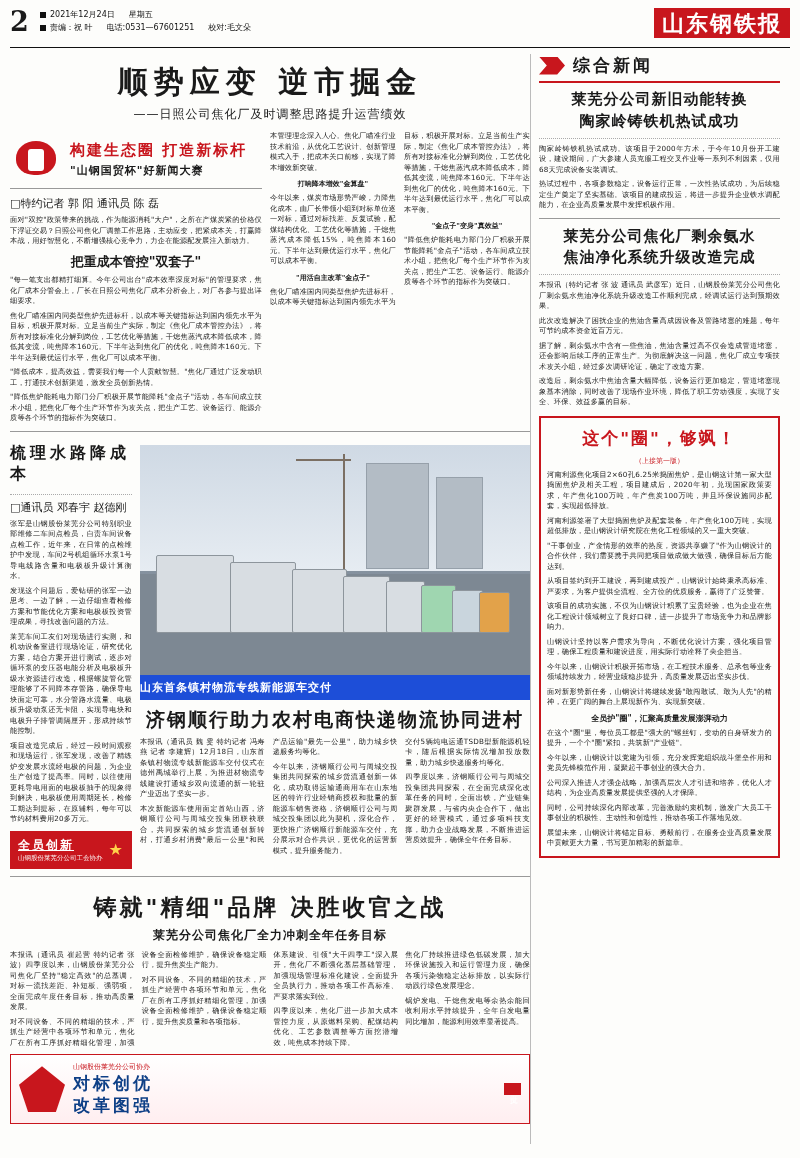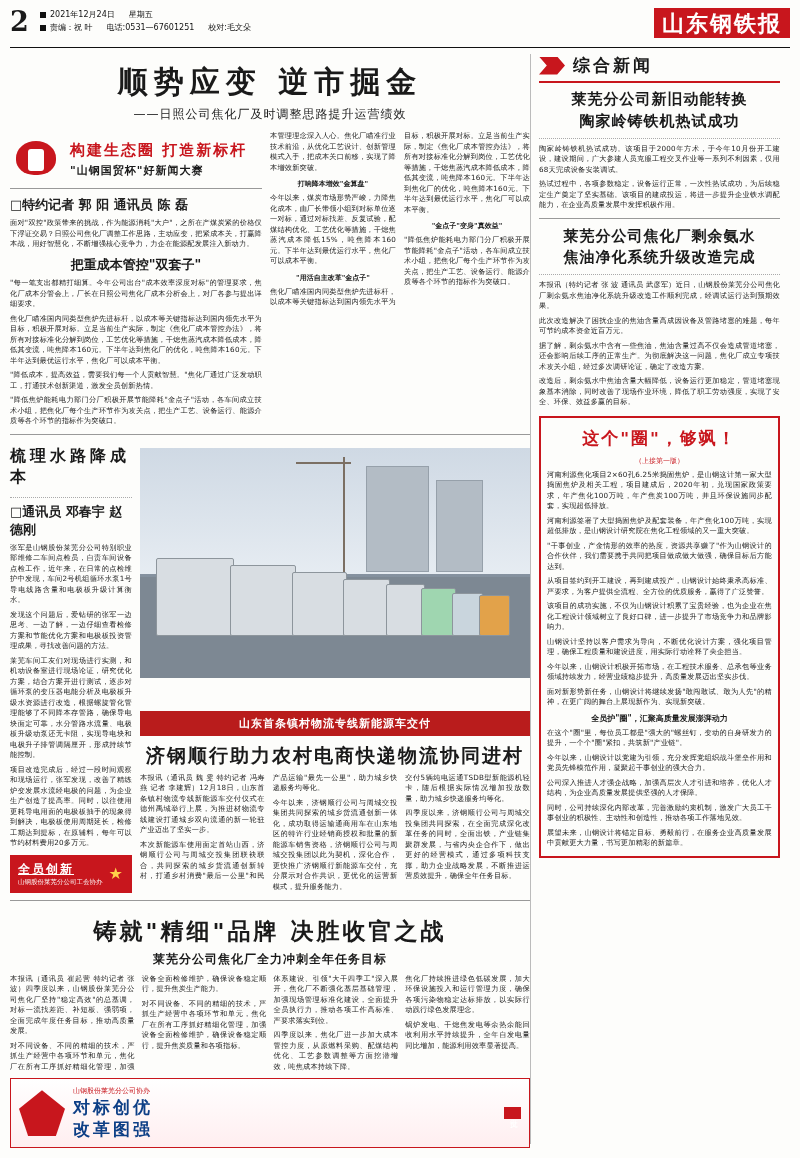--- a/index.html
+++ b/index.html
@@ -33,21 +33,21 @@
   .h1sub { font-family: "DejaVu Serif", serif; font-size: 12px; letter-spacing: 1px; margin-top: 6px; color: #222; }
 
   
   .sec-head { display: flex; align-items: center; gap: 8px; border-bottom: 2px solid #c8161d; padding-bottom: 4px; margin-bottom: 6px; }
   .sec-mark { width: 26px; height: 18px; background: #c8161d; clip-path: polygon(0 0,70% 0,100% 50%,70% 100%,0 100%,30% 50%); }
   .sec-title { font-family: "DejaVu Serif", serif; font-size: 17px; font-weight: 700; letter-spacing: 3px; }
 
   .art-title { font-family: "DejaVu Serif", serif; font-weight: 700; text-align: center; line-height: 1.45; }
   .t-20 { font-size: 15px; letter-spacing: 1px; }
   .t-16 { font-size: 13px; }
-  .byline { font-size: 13px; color: #222; font-weight: bold; }
+  .byline { font-size: 11px; color: #222; }
   .body-text { font-size: 7.2px; line-height: 10.5px; text-align: justify; color: #222; letter-spacing: .2px; }
   .rule { border-top: 1px solid #999; margin: 7px 0; }
   .rule-thin { border-top: 1px dotted #aaa; margin: 5px 0; }
 
   .twocol { column-count: 2; column-gap: 8px; }
   .threecol { column-count: 3; column-gap: 8px; }
   .fourcol { column-count: 4; column-gap: 7px; }
 
   
   .contest { display: flex; align-items: center; gap: 6px; margin: 6px 0; }
@@ -62,21 +62,21 @@
   .vtitle { font-family: "DejaVu Serif", serif; font-size: 16px; font-weight: 700; letter-spacing: 4px; padding: 4px 0; }
 
   
   .photo-wrap { position: relative; margin: 6px 0 0; }
   .photo { width: 100%; height: 230px; background: linear-gradient(#b9c6d4 0%, #9fb0c2 38%, #8d9aa8 39%, #6f7a86 100%); position: relative; overflow: hidden; }
   .sky { position: absolute; inset: 0 0 45% 0; background: linear-gradient(#cfd9e4,#e6ecf2); }
   .ground { position: absolute; left: 0; right: 0; bottom: 0; height: 44%; background: #7d8893; }
   .truck { position: absolute; bottom: 18%; background: #d8dde2; border: 1px solid #8d959c; border-radius: 2px; }
   .crane { position: absolute; background: #7b6f63; }
   .bldg { position: absolute; background: #b3bcc5; border: 1px solid #96a0aa; }
-  .photo-cap { background: #b91c1c; color: #fff; font-family: "DejaVu Serif", serif; font-size: 11px; font-weight: 700; text-align: center; padding: 5px 0; letter-spacing: 1px; margin-top: 33px; }
+  .photo-cap { background: #1d4ed8; color: #fff; font-family: "DejaVu Serif", serif; font-size: 11px; font-weight: 700; padding: 5px 0; letter-spacing: 1px; }
   .photo-head { font-family: Liberation Mono, monospace; font-size: 19px; font-weight: 700; text-align: center; letter-spacing: 2px; padding: 7px 0 4px; }
 
   
   .badge { background: #c8161d; color: #fff; padding: 6px 8px; display: flex; align-items: center; gap: 6px; }
   .badge-t { font-family: "DejaVu Serif", serif; font-size: 12px; font-weight: 700; letter-spacing: 2px; text-decoration: underline; }
   .badge-s { font-size: 6.5px; opacity: .95; }
   .badge-star { color: #ffd24a; font-size: 16px; }
 
   
   .feat-title { font-family: "DejaVu Serif", serif; font-size: 23px; font-weight: 700; text-align: center; letter-spacing: 3px; padding-top: 8px; }

